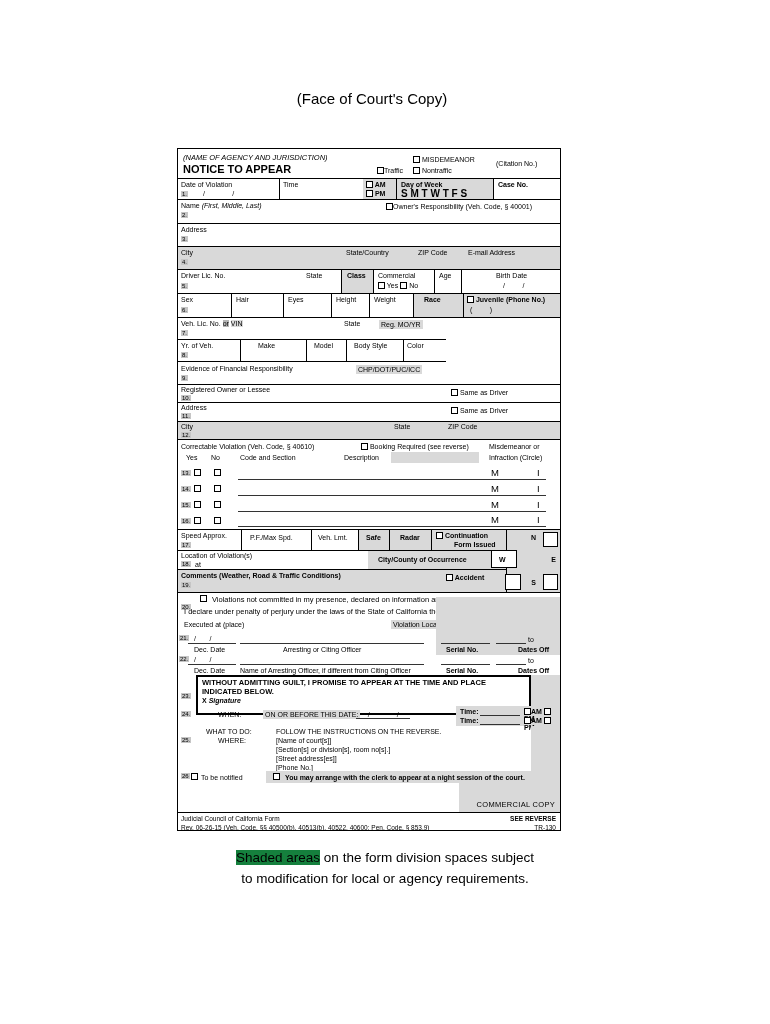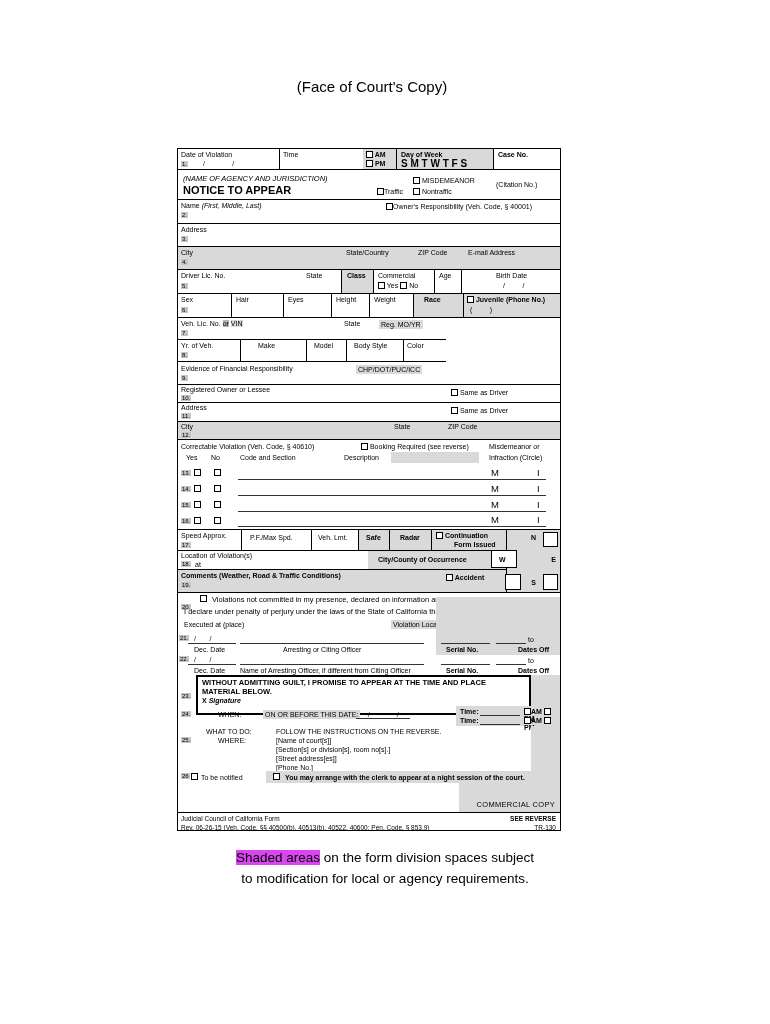--- a/index.html
+++ b/index.html
@@ -1,23 +1,23 @@
 <!DOCTYPE html>
 <html><head>
 <meta charset="utf-8">
 <style>
   html,body{margin:0;padding:0;}
   body{width:770px;height:1024px;background:#fff;font-family:"Liberation Sans",sans-serif;color:#000;position:relative;}
   *{box-sizing:border-box;}
   .abs{position:absolute;line-height:1;}
   .title-wrap{position:absolute;left:0;top:78px;width:744px;text-align:center;}
   .title1{font-size:17px;letter-spacing:.3px;}
-  .title2{font-size:15px;margin-top:0;}
+  .title2{font-size:15px;margin-top:12px;}
   .note{position:absolute;left:0;top:848px;width:770px;text-align:center;font-size:13.5px;line-height:1.55;}
-  .hl{background:#d946ef;}
+  .hl{background:#15803d;}
   .form{position:absolute;left:177px;top:148px;width:384px;height:683px;border:1px solid #000;font-size:7px;line-height:1;overflow:hidden;}
   .row{position:relative;border-bottom:1px solid #000;width:100%;}
   .nb{border-bottom:none;}
   .shade{background:#d9d9d9;}
   .dark{background:#b5b5b5;}
   .num{background:#c6c6c6;font-size:6px;padding:0 1px;}
   .cb{display:inline-block;width:7px;height:7px;border:1px solid #000;background:#fff;vertical-align:-1px;}
   .b{font-weight:bold;}
   .it{font-style:italic;}
   .pre{white-space:pre;}
@@ -31,46 +31,46 @@
 </style>
 </head>
 <body>
 
 <div class="title-wrap">
   <div class="title2">(Face of Court's Copy)</div>
 </div>
 
 <div class="form">
 
+  <div class="row" style="height:30px;">
+    <span class="abs it fs75" style="left:5px;top:5px;">(NAME OF AGENCY AND JURISDICTION)</span>
+    <span class="abs b" style="left:5px;top:15px;font-size:11px;">NOTICE TO APPEAR</span>
+    <span class="abs" style="left:235px;top:7px;"><span class="cb"></span> <span>MISDEMEANOR</span></span>
+    <span class="abs" style="left:199px;top:18px;"><span class="cb"></span><span>Traffic</span></span>
+    <span class="abs" style="left:235px;top:18px;"><span class="cb"></span> <span>Nontraffic</span></span>
+    <span class="abs" style="left:318px;top:11px;">(Citation No.)</span>
+  </div>
+
   <div class="row" style="height:21px;">
     <span class="abs" style="left:3px;top:2px;">Date of Violation</span>
     <span class="abs num" style="left:3px;top:12px;">1.</span>
     <span class="abs pre" style="left:25px;top:11px;">/              /</span>
     <span class="vline" style="left:101px;"></span>
     <span class="abs" style="left:105px;top:2px;">Time</span>
     <div class="abs shade" style="left:185px;top:0;width:33px;height:20px;">
       <span class="abs b" style="left:3px;top:2px;"><span class="cb"></span> <span>AM</span></span>
       <span class="abs b" style="left:3px;top:11px;"><span class="cb"></span> <span>PM</span></span>
     </div>
     <span class="vline" style="left:218px;"></span>
     <div class="abs shade" style="left:219px;top:0;width:96px;height:20px;">
       <span class="abs b" style="left:4px;top:2px;">Day of Week</span>
       <span class="abs b fs10" style="left:4px;top:10px;">S M T W T F S</span>
     </div>
     <span class="vline" style="left:315px;"></span>
     <span class="abs b" style="left:320px;top:2px;">Case No.</span>
-  </div>
-
-  <div class="row" style="height:30px;">
-    <span class="abs it fs75" style="left:5px;top:5px;">(NAME OF AGENCY AND JURISDICTION)</span>
-    <span class="abs b" style="left:5px;top:15px;font-size:11px;">NOTICE TO APPEAR</span>
-    <span class="abs" style="left:235px;top:7px;"><span class="cb"></span> <span>MISDEMEANOR</span></span>
-    <span class="abs" style="left:199px;top:18px;"><span class="cb"></span><span>Traffic</span></span>
-    <span class="abs" style="left:235px;top:18px;"><span class="cb"></span> <span>Nontraffic</span></span>
-    <span class="abs" style="left:318px;top:11px;">(Citation No.)</span>
   </div>
 
   <div class="row" style="height:24px;">
     <span class="abs" style="left:3px;top:2px;"><span>Name</span> <span class="it">(First, Middle, Last)</span></span>
     <span class="abs num" style="left:3px;top:12px;">2.</span>
     <span class="abs" style="left:208px;top:3px;"><span class="cb"></span><span>Owner's Responsibility (Veh. Code, § 40001)</span></span>
   </div>
 
   <div class="row" style="height:23px;">
     <span class="abs" style="left:3px;top:2px;">Address</span>
@@ -304,21 +304,21 @@
     <span class="abs" style="left:62px;top:12px;">Name of Arresting Officer, if different from Citing Officer</span>
     <span class="abs b" style="left:268px;top:12px;">Serial No.</span>
     <span class="abs b" style="left:340px;top:12px;">Dates Off</span>
   </div>
 
   <div class="row nb" style="height:31px;">
     <div class="abs shade" style="left:353px;top:0;width:29px;height:31px;"></div>
     <span class="abs num" style="left:3px;top:18px;">23.</span>
     <div class="abs" style="left:18px;top:0;width:335px;height:40px;border:2px solid #000;background:#fff;">
       <span class="abs b fs75" style="left:4px;top:2px;">WITHOUT ADMITTING GUILT, I PROMISE TO APPEAR AT THE TIME AND PLACE</span>
-      <span class="abs b fs75" style="left:4px;top:11px;">MATERIAL BELOW.</span>
+      <span class="abs b fs75" style="left:4px;top:11px;">INDICATED BELOW.</span>
       <span class="abs" style="left:4px;top:20px;"><span class="b">X</span> <span class="b it">Signature</span></span>
     </div>
   </div>
 
   <div class="row nb" style="height:20px;">
     <div class="abs shade" style="left:278px;top:0;width:104px;height:20px;">
       <span class="abs" style="left:4px;top:2px;"><span class="b">Time:</span></span>
       <span class="uline" style="left:24px;width:40px;top:9px;"></span>
       <span class="abs b" style="left:68px;top:2px;"><span class="cb"></span><span>AM</span> <span class="cb"></span><span>PM</span></span>
       <span class="abs" style="left:4px;top:11px;"><span class="b">Time:</span></span>

